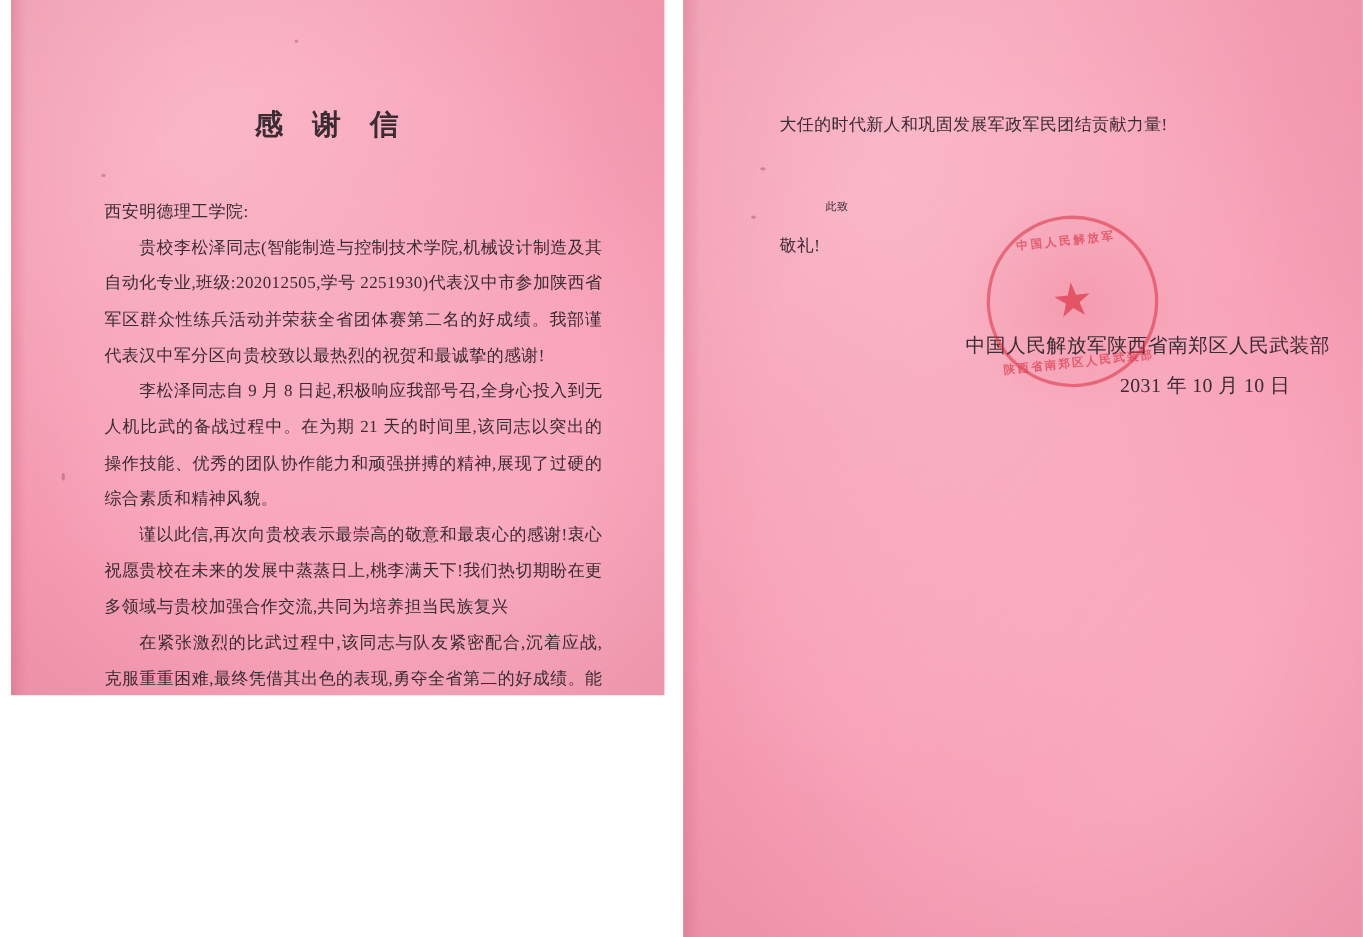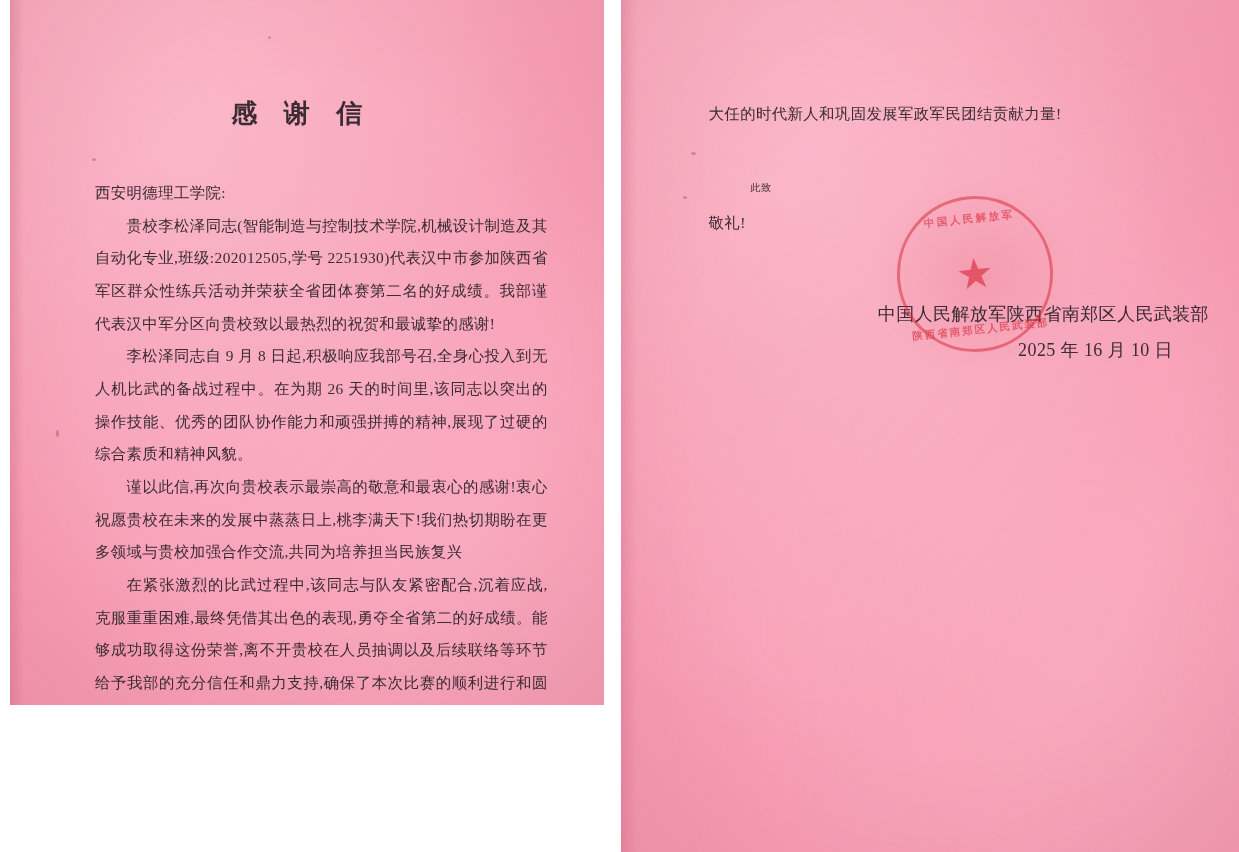--- a/index.html
+++ b/index.html
@@ -25,21 +25,21 @@
   .page {
     position: relative;
     background:
       radial-gradient(ellipse at 30% 20%, rgba(255,255,255,0.22), rgba(255,255,255,0) 60%),
       radial-gradient(ellipse at 75% 75%, rgba(255,200,215,0.30), rgba(255,255,255,0) 65%),
       linear-gradient(165deg, #fba9bd 0%, #f79db4 40%, #f89eb5 65%, #f49ab1 100%);
     overflow: hidden;
   }
   .page-left {
     width: 600px;
-    height: 705px;
+    height: 632px;
     margin-left: 10px;
   }
   .gap {
     width: 17px;
     height: 852px;
     background: #ffffff;
   }
   .page-right {
     width: 625px;
     height: 852px;
@@ -195,21 +195,21 @@
 
     <div class="speck" style="left:258px; top:36px; width:3px; height:3px;"></div>
     <div class="speck" style="left:82px; top:158px; width:4px; height:3px;"></div>
     <div class="speck" style="left:46px; top:430px; width:3px; height:7px;"></div>
 
     <div class="ink letter-title">感 谢 信</div>
 
     <div class="ink body-block">
       <p class="salutation">西安明德理工学院:</p>
       <p class="para">贵校李松泽同志(智能制造与控制技术学院,机械设计制造及其自动化专业,班级:202012505,学号 2251930)代表汉中市参加陕西省军区群众性练兵活动并荣获全省团体赛第二名的好成绩。我部谨代表汉中军分区向贵校致以最热烈的祝贺和最诚挚的感谢!</p>
-      <p class="para">李松泽同志自 9 月 8 日起,积极响应我部号召,全身心投入到无人机比武的备战过程中。在为期 26 天的时间里,该同志以突出的操作技能、优秀的团队协作能力和顽强拼搏的精神,展现了过硬的综合素质和精神风貌。</p>
+      <p class="para">李松泽同志自 9 月 8 日起,积极响应我部号召,全身心投入到无人机比武的备战过程中。在为期 21 天的时间里,该同志以突出的操作技能、优秀的团队协作能力和顽强拼搏的精神,展现了过硬的综合素质和精神风貌。</p>
       <p class="para">谨以此信,再次向贵校表示最崇高的敬意和最衷心的感谢!衷心祝愿贵校在未来的发展中蒸蒸日上,桃李满天下!我们热切期盼在更多领域与贵校加强合作交流,共同为培养担当民族复兴</p>
       <p class="para">在紧张激烈的比武过程中,该同志与队友紧密配合,沉着应战,克服重重困难,最终凭借其出色的表现,勇夺全省第二的好成绩。能够成功取得这份荣誉,离不开贵校在人员抽调以及后续联络等环节给予我部的充分信任和鼎力支持,确保了本次比赛的顺利进行和圆满成功。同时,也离不开李松泽同志自身的勤奋努力、优良作风和出色潜能。这份沉甸甸的荣誉,是军民团结、携手育人结出的丰硕果实。</p>
     </div>
   </div>
 
   <div class="gap"></div>
 
   <div class="page page-right">
 
     <div class="speck" style="left:70px; top:152px; width:5px; height:3px;"></div>
@@ -222,17 +222,17 @@
 
     <div class="seal-smear"></div>
     <div class="seal">
       <div class="seal-text-top">中国人民解放军</div>
       <div class="seal-star">★</div>
       <div class="seal-text-bottom">陕西省南郑区人民武装部</div>
     </div>
 
     <div class="ink signature-block">
       <div>中国人民解放军陕西省南郑区人民武装部</div>
-      <div class="sig-date">2025 年 16 月 10 日</div>
+      <div class="sig-date">2031 年 10 月 10 日</div>
     </div>
   </div>
 
 </div>
 
 </body></html>

